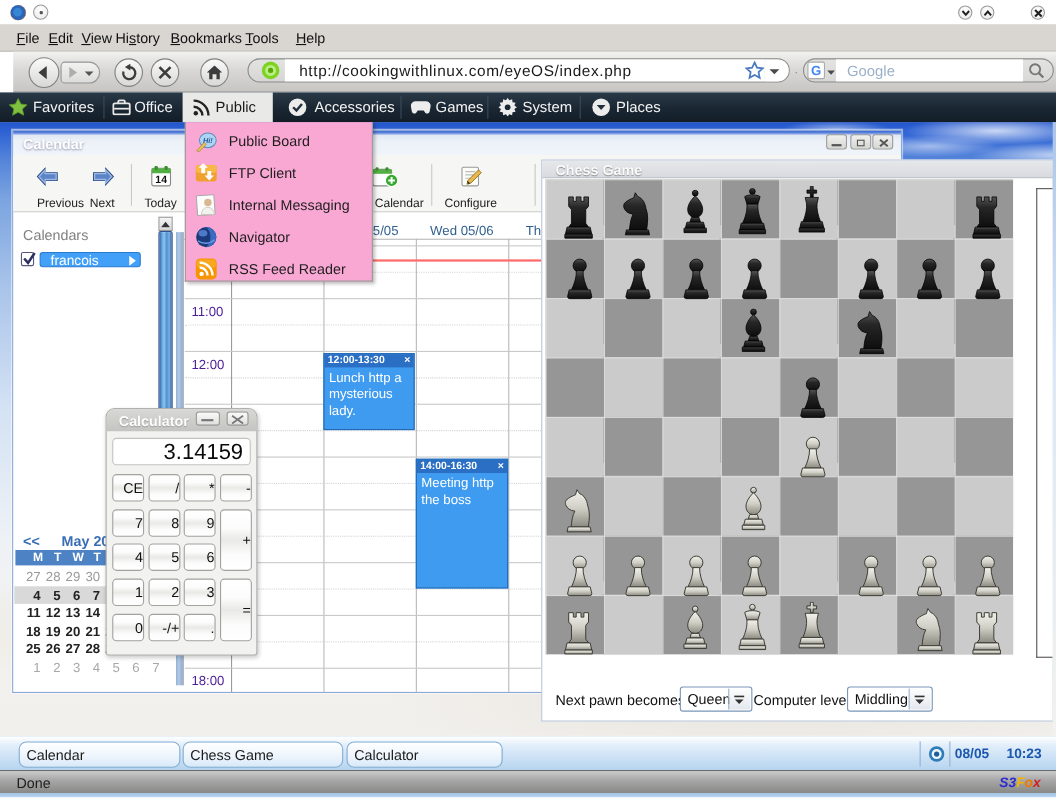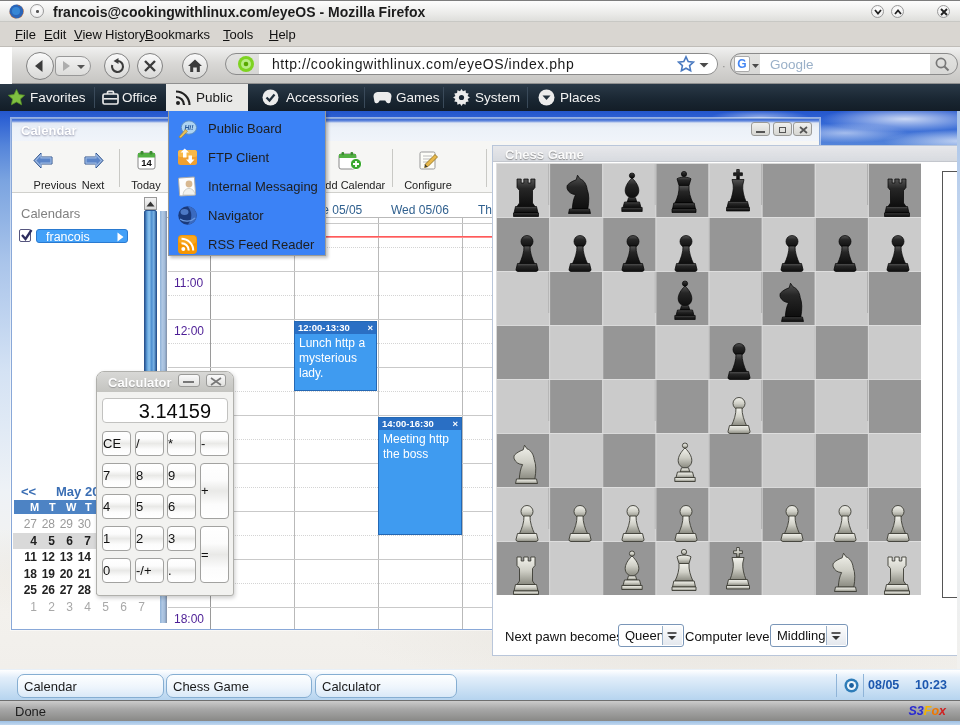--- a/index.html
+++ b/index.html
@@ -48,68 +48,65 @@
 .gridline{position:absolute;background:#c9c9c9;}
 .gridhalf{position:absolute;border-top:1px dotted #d4d4d4;}
 .gridv{position:absolute;width:1px;background:#b9b9b9;}
 .hourlbl{position:absolute;font-size:12px;color:#4c1d95;}
 .event{position:absolute;background:#3f9bf0;border:1px solid #2468b4;}
 .event .hd{height:12px;background:#2a6fc4;color:#fff;font-size:9.5px;font-weight:bold;padding:0px 3px;}
 .event .bd{color:#fff;font-size:12px;padding:2px 4px;line-height:15px;}
 
 .mc{position:absolute;font-size:12px;color:#222;}
 
-#netmenu{left:168px;top:111px;width:158px;height:145px;background:#3b82f6;border:1px solid #9a9a96;border-top:none;box-shadow:2px 2px 3px rgba(0,0,0,.25);}
+#netmenu{left:168px;top:111px;width:171px;height:145px;background:#f9a8d4;border:1px solid #9a9a96;border-top:none;box-shadow:2px 2px 3px rgba(0,0,0,.25);}
 #netmenu .mi{position:absolute;left:39px;font-size:13px;color:#1e1e1e;}
 #netmenu .ic{position:absolute;left:8px;width:21px;height:21px;}
 
 #chesswin{left:492px;top:145px;width:466px;height:511px;background:#fff;border:1px solid #b9c6da;}
 #chesstitle{left:0;top:0;width:464px;height:16px;background:linear-gradient(180deg,rgba(230,231,234,.97),rgba(210,213,219,.88));border-bottom:1px solid rgba(160,165,175,.5);}
 #chesstitle .t{position:absolute;left:12px;top:1px;font-size:13px;font-weight:bold;color:#fafafa;text-shadow:0 1px 1px rgba(120,120,120,.8);}
 #board{left:3px;top:17px;width:425px;height:432px;background:linear-gradient(90deg,rgba(224,224,224,.9) 0 1px,transparent 1px),linear-gradient(180deg,rgba(224,224,224,.9) 0 1px,transparent 1px),repeating-conic-gradient(#969696 0% 25%,#cbcbcb 25% 50%);background-size:53.125px 100%,100% 54px,106.25px 108px;}
 .pc{position:absolute;width:40px;height:44px;}
 #chessright{left:449px;top:25px;width:15px;height:427px;border:1px solid #555;border-right:none;background:#fff;}
 .undo{position:absolute;left:0;top:459px;width:366px;text-align:center;font-size:13px;color:#2a2ad4;}
 .chctl{position:absolute;top:483px;font-size:13px;color:#111;}
 .sel{position:absolute;top:478px;height:23px;background:#fff;border:1px solid #7a96b8;border-radius:3px;font-size:13px;color:#111;}
 .sel .ar{position:absolute;right:1px;top:1px;bottom:1px;width:20px;border-left:1px solid #9ab0c8;background:linear-gradient(180deg,#fdfdfd,#e4e8ee);}
 
 #calcwin{left:96px;top:371px;width:138px;height:225px;background:#f2f2f0;border:1px solid #b0b0ac;border-radius:8px 8px 3px 3px;box-shadow:1px 2px 4px rgba(0,0,0,.2);}
 #calctitle{left:0;top:0;width:136px;height:20px;border-radius:7px 7px 0 0;background:linear-gradient(180deg,#d8d8d6,#c4c4c0);}
 #calctitle .t{position:absolute;left:11px;top:3px;font-size:13px;font-weight:bold;color:#fdfdfd;text-shadow:0 1px 1px #999;}
-#calcdisp{left:5px;top:26px;width:126px;height:25px;background:#fff;border:1px solid #c2c2c0;border-radius:4px;font-size:20px;color:#0a0a0a;text-align:right;padding:0 16px;line-height:24px;}
-.cbtn{position:absolute;width:29px;height:25px;background:linear-gradient(180deg,#ffffff 0%,#fcfcfc 30%,#e9e9e7 50%,#fcfcfc 75%,#ffffff);border:1px solid #a2a2a0;border-radius:4px;font-size:13px;color:#111;text-align:left;line-height:23px;}
+#calcdisp{left:5px;top:26px;width:126px;height:25px;background:#fff;border:1px solid #c2c2c0;border-radius:4px;font-size:20px;color:#0a0a0a;text-align:right;padding:0 6px;line-height:24px;}
+.cbtn{position:absolute;width:29px;height:25px;background:linear-gradient(180deg,#ffffff 0%,#fcfcfc 30%,#e9e9e7 50%,#fcfcfc 75%,#ffffff);border:1px solid #a2a2a0;border-radius:4px;font-size:13px;color:#111;text-align:right;line-height:23px;}
 
 .mcrow{left:2px;width:142px;height:16px;font-size:12px;}
 .mcrow i,.mcrow b{position:absolute;font-style:normal;width:18px;text-align:right;}
 .mcrow i:nth-child(1),.mcrow b:nth-child(1){left:5px}
 .mcrow i:nth-child(2),.mcrow b:nth-child(2){left:23px}
 .mcrow i:nth-child(3),.mcrow b:nth-child(3){left:41px}
 .mcrow i:nth-child(4),.mcrow b:nth-child(4){left:59px}
 .mcrow i:nth-child(5),.mcrow b:nth-child(5){left:77px}
 .mcrow i:nth-child(6),.mcrow b:nth-child(6){left:95px}
 .mcrow i:nth-child(7),.mcrow b:nth-child(7){left:113px}
 
 .pb{fill:url(#gb);stroke:#000;stroke-width:.7;}
 .pw{fill:url(#gw);stroke:#3c3c34;stroke-width:.9;}
 </style></head>
 <body>
 <div id="stage">
 <div class="abs" id="desk"></div>
 
-<div class="abs" id="fxtitle">
-  <span class="abs txt">francois@cookingwithlinux.com/eyeOS - Mozilla Firefox</span>
-</div>
 
 <div class="abs" id="fxmenu">
   <span style="left:15px"><u>F</u>ile</span>
   <span style="left:44px"><u>E</u>dit</span>
   <span style="left:74px"><u>V</u>iew</span>
   <span style="left:105px">Hi<u>s</u>tory</span>
-  <span style="left:145px"><u>B</u>ookmarks</span>
+  <span style="left:155px"><u>B</u>ookmarks</span>
   <span style="left:223px"><u>T</u>ools</span>
   <span style="left:269px"><u>H</u>elp</span>
 </div>
 
 <div class="abs" id="fxnav">
 
   <div class="navcirc" style="left:14px;top:5px;width:28px;height:28px;"></div>
   <svg class="abs" style="left:20px;top:12px" width="15" height="14">
         <path d="M10.5 1 L3 7 L10.5 13 Z" fill="#3c3c3c"></path>
       </svg>

